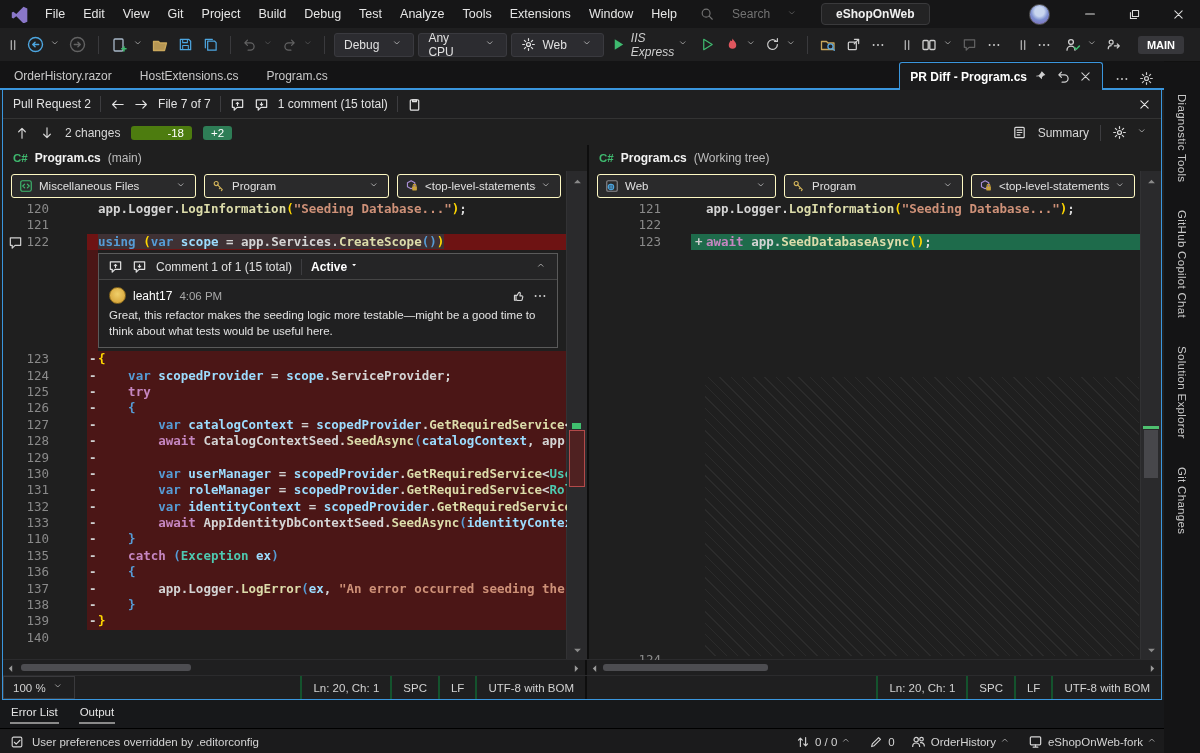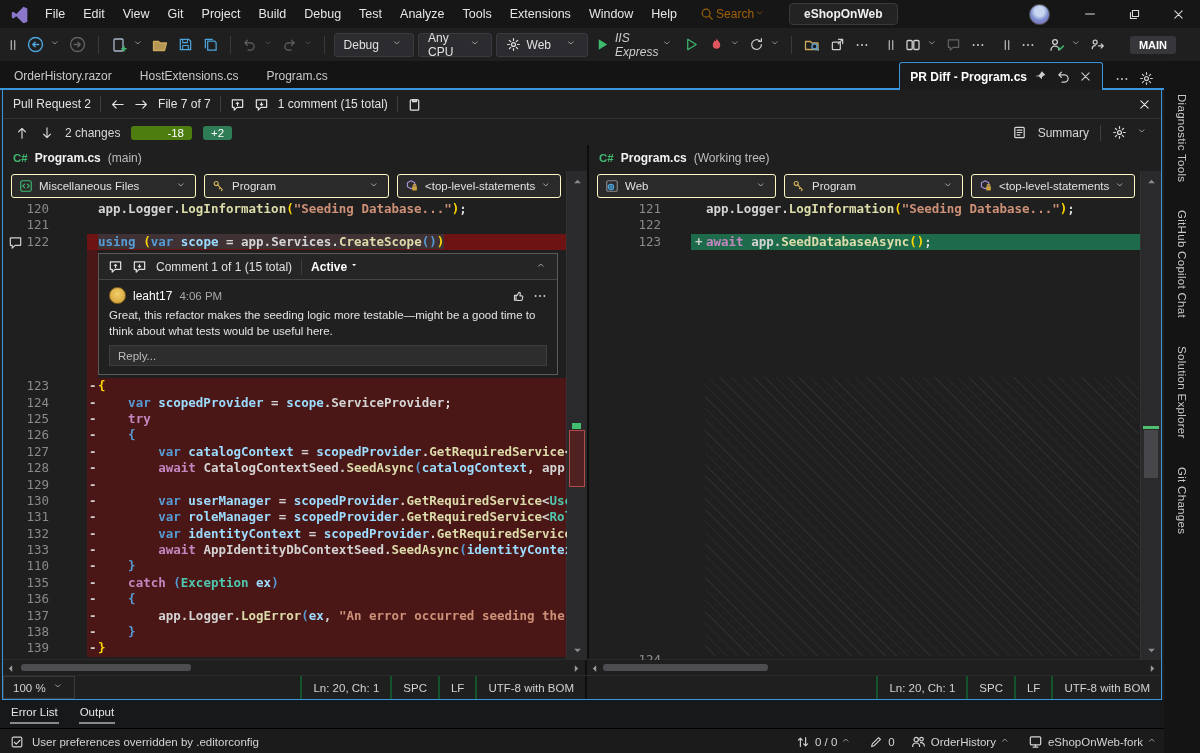--- a/index.html
+++ b/index.html
@@ -6,37 +6,37 @@
   #app{position:relative;width:1200px;height:753px;background:#1e1e1e;overflow:hidden;
        font-family:"Liberation Sans",sans-serif;color:#d0d0d0;font-size:12px;}
   svg{display:block;}
   .ic{display:inline-flex;align-items:center;justify-content:center;flex:none;}
 
   
   .titlebar{position:absolute;left:0;top:0;right:0;height:28px;background:#161617;display:flex;align-items:center;color:#e6e6e6;}
   .vslogo{padding:0 8px 0 10px;}
   .menus{display:flex;height:100%;align-items:center;}
   .menu-item{padding:0 9px;height:100%;display:flex;align-items:center;font-size:12.5px;}
-  .searchbox{display:flex;align-items:center;gap:2px;margin-left:14px;color:#a16207;}
+  .searchbox{display:flex;align-items:center;gap:18px;margin-left:14px;color:#737373;}
   .titlechip{margin-left:22px;background:#232324;border:1px solid #3a3a3c;border-radius:4px;
              padding:3px 14px;font-weight:bold;color:#f0f0f0;font-size:12px;}
   .tb-right{margin-left:auto;display:flex;align-items:center;height:100%;}
   .avatar{width:19px;height:19px;border-radius:50%;margin-right:18px;
           background:radial-gradient(circle at 50% 35%,#c9d6ef 0 30%,#7d8fd0 55%,#7c5fb0);border:1px solid #555;}
   .winbtn{width:44px;height:100%;display:flex;align-items:center;justify-content:center;color:#dcdcdc;}
 
   
   .toolbar{position:absolute;left:0;top:28px;right:0;height:33px;background:#1f1f20;border-bottom:1px solid #111;
            display:flex;align-items:center;padding:0 6px;gap:4px;color:#cfcfcf;}
   .tbtn{display:flex;align-items:center;gap:2px;padding:3px 3px;border-radius:3px;}
   .tsep{width:1px;height:18px;background:#3a3a3d;margin:0 5px;}
   .tb-select{height:22px;background:#2c2c30;border:1px solid #3a3a3f;border-radius:3px;display:flex;
              align-items:center;padding:0 9px;gap:14px;color:#e0e0e0;}
   .dim{opacity:.38;}
-  .mainchip{background:#37373b;border-radius:3px;padding:3px 9px;font-weight:bold;font-size:11px;color:#fff;margin:0 18px;}
+  .mainchip{background:#37373b;border-radius:3px;padding:3px 9px;font-weight:bold;font-size:11px;color:#fff;margin:0 10px;}
 
   
   .tabstrip{position:absolute;left:0;top:61px;width:1164px;height:29px;background:#141415;display:flex;align-items:flex-end;color:#c8c8c8;}
   .tabstrip::after{content:"";position:absolute;left:0;bottom:0;width:1164px;height:2px;background:#3a96dd;}
   .tab{height:27px;padding:0 14px;display:flex;align-items:center;font-size:12px;}
   .tab-active{margin-left:auto;height:27px;background:#1b1b1c;border:1px solid #3a96dd;border-bottom:none;
               border-radius:3px 3px 0 0;display:flex;align-items:center;gap:8px;padding:0 10px;color:#fff;
               font-weight:bold;z-index:2;}
   .tab-active .ic{color:#cfcfcf;}
   .strip-tools{display:flex;align-items:center;gap:10px;padding:0 10px 4px 12px;}
@@ -706,23 +706,20 @@
                     </span>
                   <span class="ic">
                       <svg width="14" height="14" viewBox="0 0 16 16" fill="none" stroke="currentColor" stroke-width="1.3" stroke-linecap="round" stroke-linejoin="round">
                         <circle cx="3" cy="8" r="1.1" fill="currentColor" stroke="none"></circle>
                         <circle cx="8" cy="8" r="1.1" fill="currentColor" stroke="none"></circle>
                         <circle cx="13" cy="8" r="1.1" fill="currentColor" stroke="none"></circle>
                       </svg>
                     </span>
                 </div>
                 <div class="cw-text">Great, this refactor makes the seeding logic more testable—might be a good time to think about what tests would be useful here.</div>
-                <div class="creply">
-                  <span>Reply...</span>
-                </div>
               </div>
             </div>
           </div>
           <div>
               <div class="crow k-del"><span class="lnum">123</span><span class="marker">-</span><div class="ctext"><span class="tk-b1">{</span></div></div>
               <div class="crow k-del"><span class="lnum">124</span><span class="marker">-</span><div class="ctext"><span class="tk-pu">    </span><span class="tk-kw">var</span><span class="tk-pu"> </span><span class="tk-lv">scopedProvider</span><span class="tk-pu"> = </span><span class="tk-lv">scope</span><span class="tk-pu">.</span><span class="tk-pl">ServiceProvider</span><span class="tk-pu">;</span></div></div>
               <div class="crow k-del"><span class="lnum">125</span><span class="marker">-</span><div class="ctext"><span class="tk-pu">    </span><span class="tk-ct">try</span></div></div>
               <div class="crow k-del"><span class="lnum">126</span><span class="marker">-</span><div class="ctext"><span class="tk-pu">    </span><span class="tk-b2">{</span></div></div>
               <div class="crow k-del"><span class="lnum">127</span><span class="marker">-</span><div class="ctext"><span class="tk-pu">        </span><span class="tk-kw">var</span><span class="tk-pu"> </span><span class="tk-lv">catalogContext</span><span class="tk-pu"> = </span><span class="tk-lv">scopedProvider</span><span class="tk-pu">.</span><span class="tk-fn">GetRequiredService</span><span class="tk-pu">&lt;</span></div></div>
               <div class="crow k-del"><span class="lnum">128</span><span class="marker">-</span><div class="ctext"><span class="tk-pu">        </span><span class="tk-ct">await</span><span class="tk-pu"> </span><span class="tk-pl">CatalogContextSeed</span><span class="tk-pu">.</span><span class="tk-fn">SeedAsync</span><span class="tk-b2">(</span><span class="tk-lv">catalogContext</span><span class="tk-pu">, </span><span class="tk-pl">app</span><span class="tk-pu">.</span></div></div>

